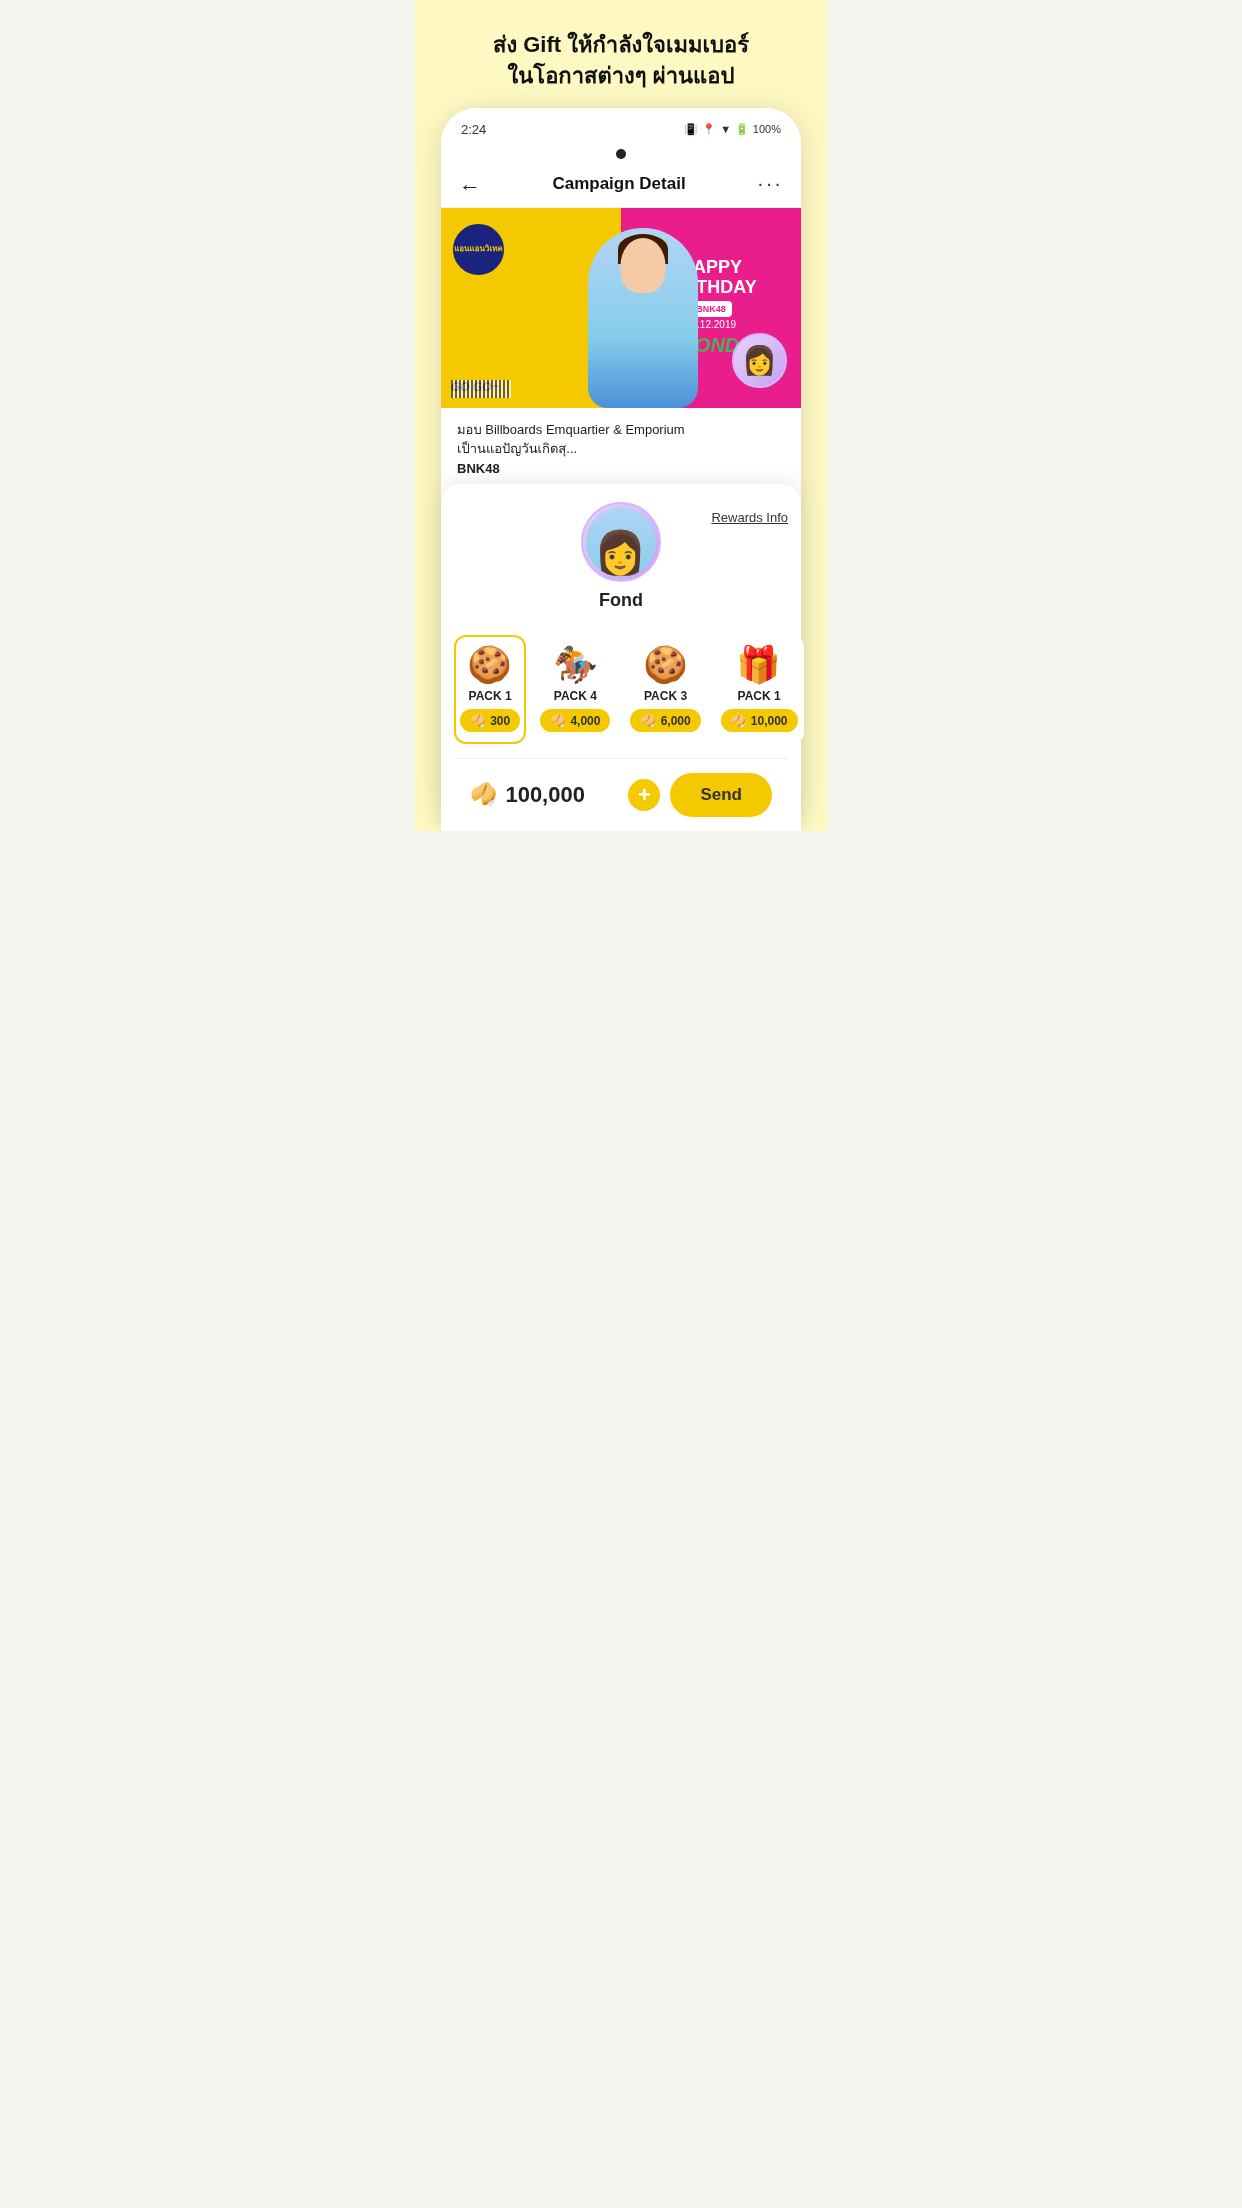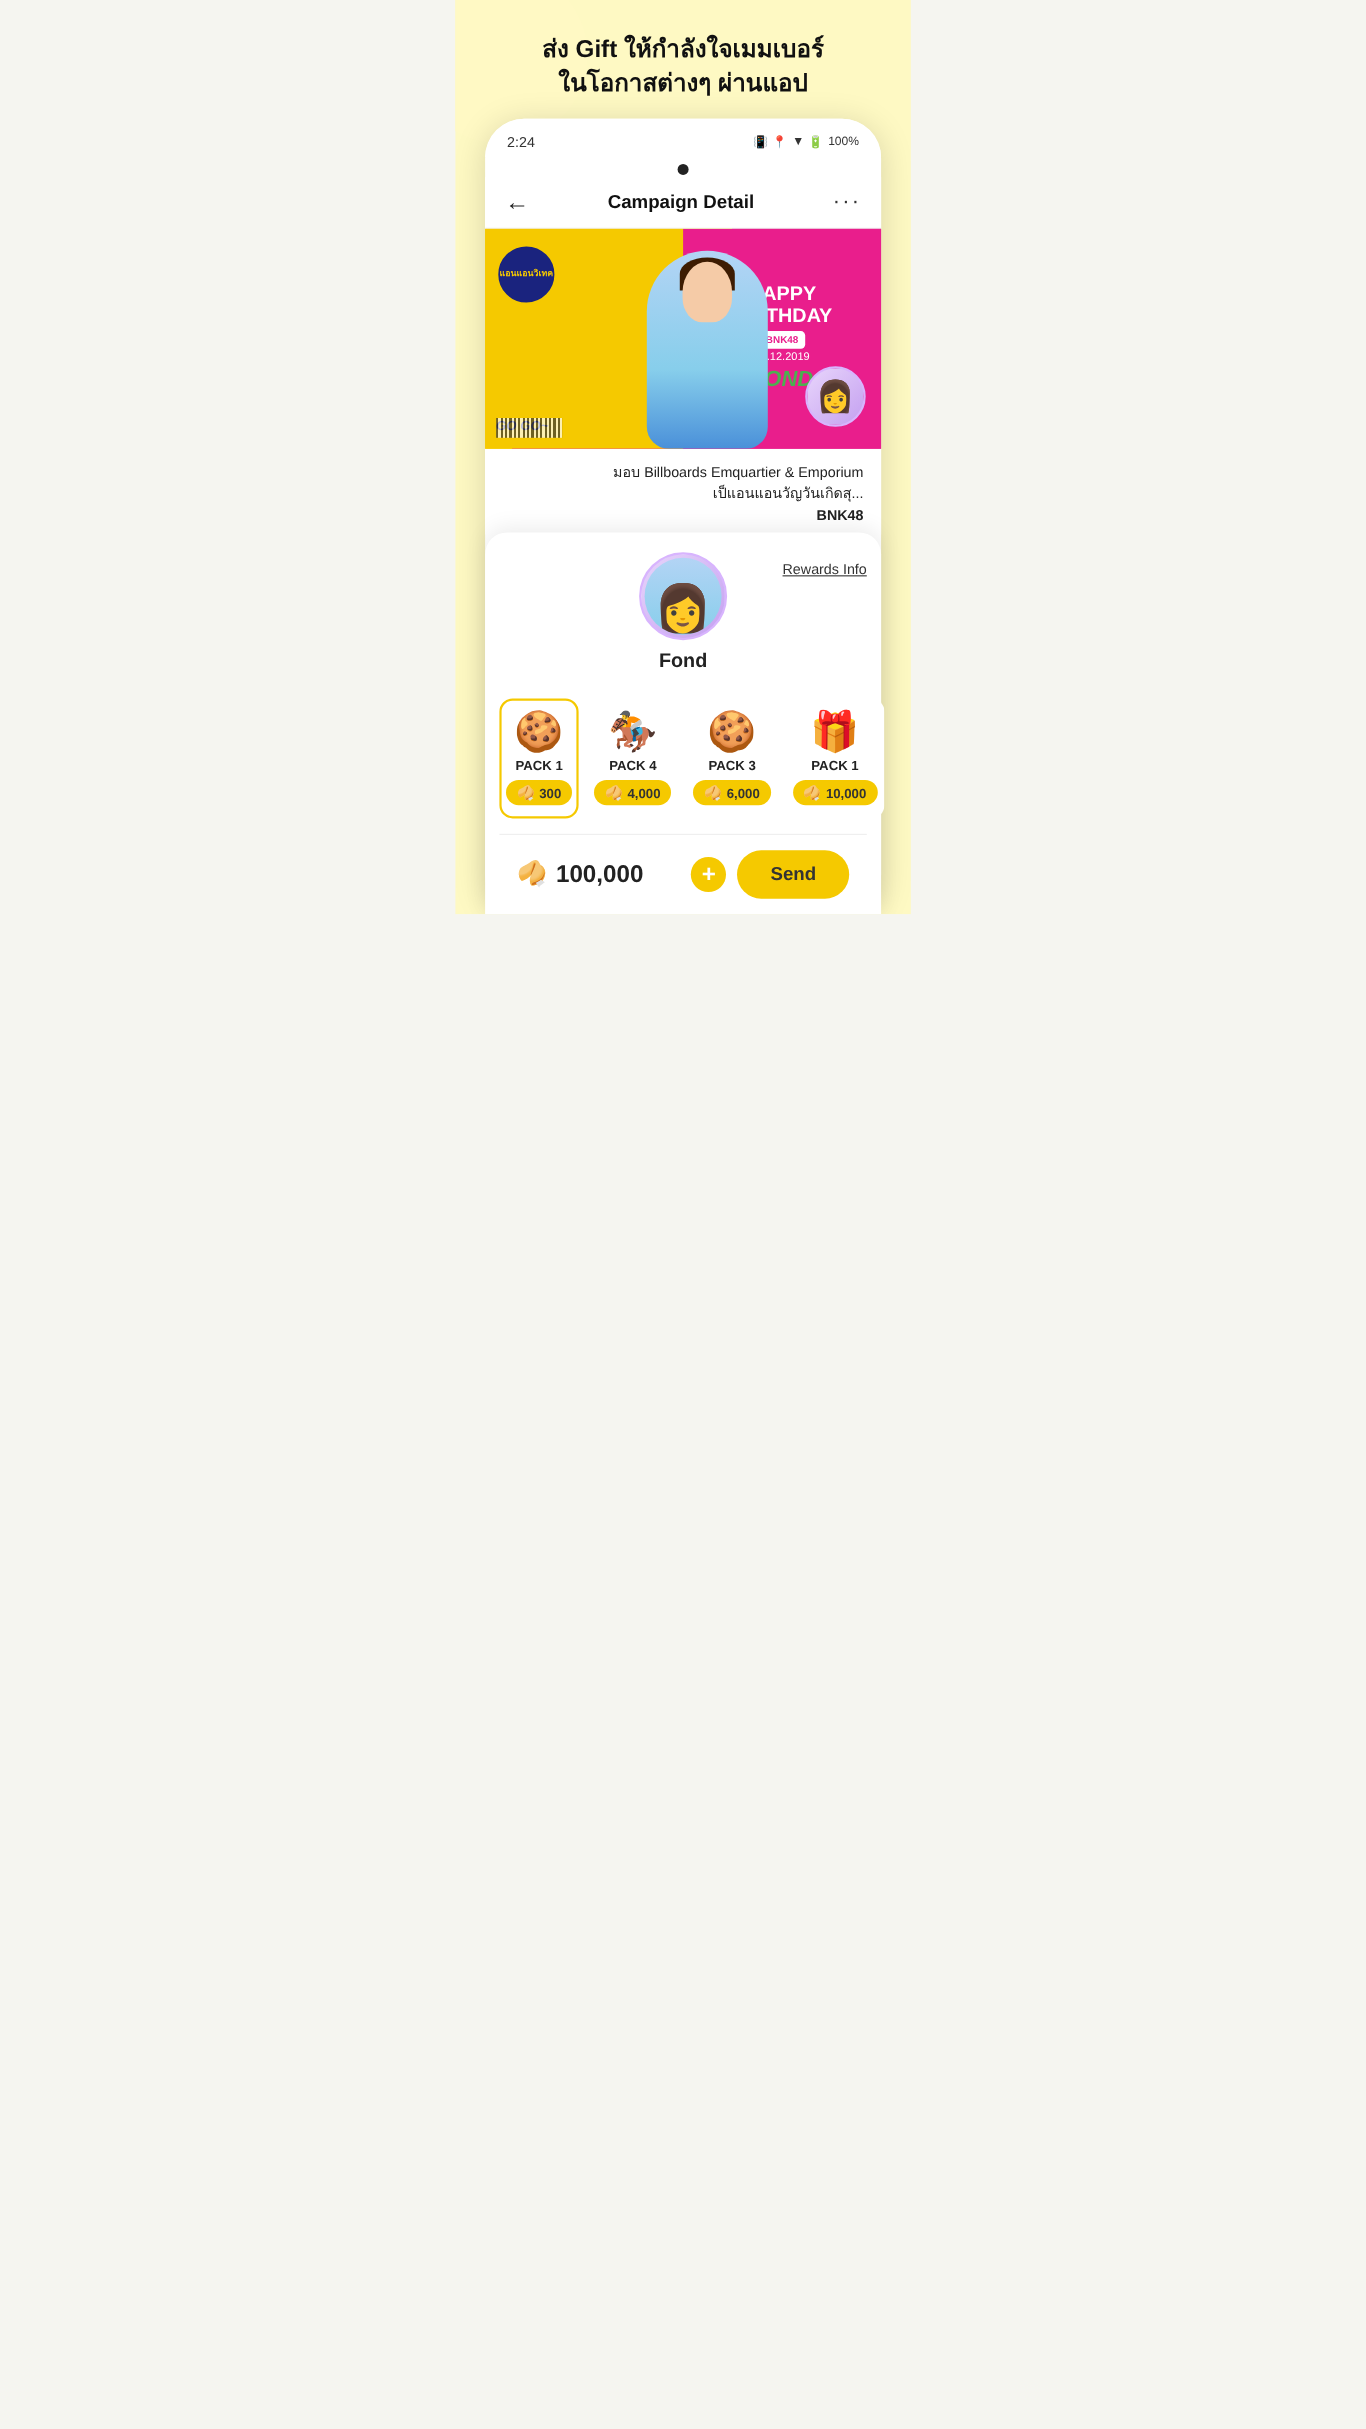--- a/index.html
+++ b/index.html
@@ -222,21 +222,20 @@
       position: absolute;
       top: 6px;
       left: 50%;
       transform: translateX(-50%);
     }
 
     
     .campaign-desc {
       padding: 12px 16px 8px;
       background: #fff;
-      text-align: right;
     }
     .campaign-desc p {
       font-size: 13px;
       color: #222;
       line-height: 1.5;
     }
     .campaign-desc p strong { font-weight: bold; }
 
     
     .gift-panel {
@@ -484,21 +483,21 @@
 
       <div class="banner-small-avatar">
         <span style="font-size:28px;">👩</span>
       </div>
 
     </div>
 
     <div class="campaign-desc">
       <p>
         <span>มอบ Billboards Emquartier &amp; Emporium</span><br>
-        <span>เป็แอนแอนวัญวันเกิดสุ...</span><br>
+        <span>เป็านแอปัญวันเกิดสุ...</span><br>
         <strong>BNK48</strong>
       </p>
     </div>
 
     <div class="gift-panel">
 
       <div class="member-row">
         <span class="rewards-info-link">Rewards Info</span>
 
         <div class="member-avatar-wrapper">

